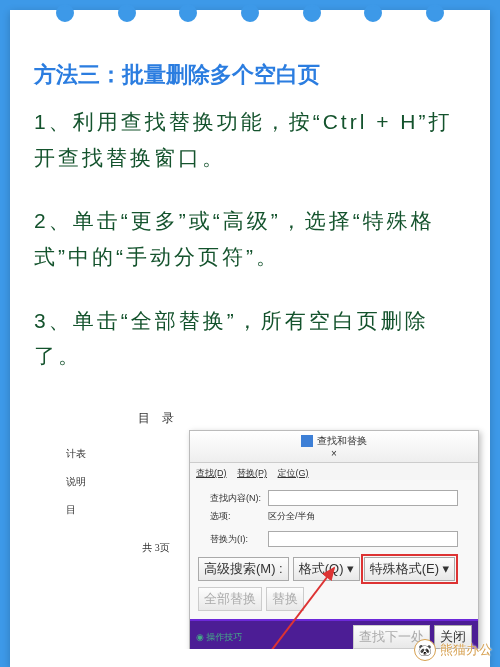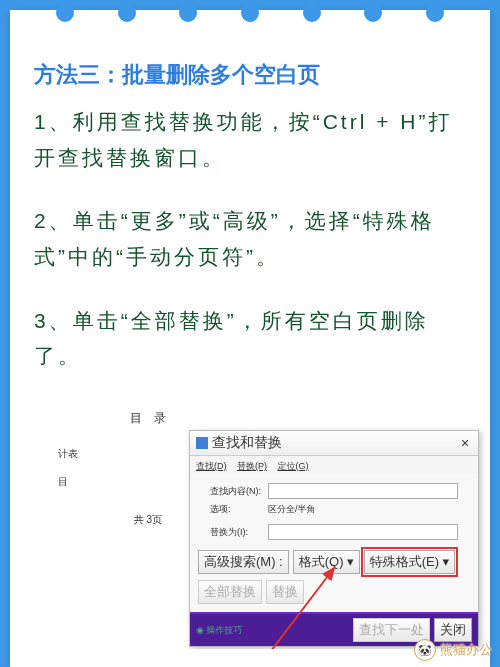--- a/index.html
+++ b/index.html
@@ -52,25 +52,26 @@
   }
   .screenshot-area {
     position: relative;
     margin-top: 6px;
     height: 260px;
     font-size: 10px;
     color: #333;
   }
   .doc-bg {
     position: absolute;
-    left: 4px;
+    left: 12px;
     top: 0;
     width: 220px;
     height: 230px;
     padding: 8px 20px;
+    font-family: Liberation Serif, serif;
   }
   .doc-title {
     text-align: center;
     font-size: 12px;
     margin-bottom: 20px;
     letter-spacing: 12px;
     padding-left: 12px;
   }
   .doc-row { display: flex; justify-content: space-between; margin: 14px 0; font-size: 10px; }
   .doc-total { text-align: center; margin-top: 24px; font-size: 10px; }
@@ -84,21 +85,22 @@
     box-shadow: 2px 2px 6px rgba(0,0,0,0.25);
     font-size: 9px;
   }
   .dlg-title {
     background: linear-gradient(#fff,#eee);
     border-bottom: 1px solid #ccc;
     padding: 3px 6px;
     display: flex;
     align-items: center;
     justify-content: space-between;
-    font-size: 14px;
+    font-size: 10px;
+    flex-direction: column;
   }
   .dlg-title .icon { display:inline-block; width:12px; height:12px; background:#3d7fd6; margin-right:4px; vertical-align:middle; }
   .dlg-close { width:14px; text-align:center; cursor:default; }
   .dlg-tabs { padding: 4px 4px 0 6px; font-size: 9px; }
   .dlg-tabs span { margin-right: 8px; text-decoration: underline; color:#333; }
   .dlg-body { padding: 6px 8px 8px 8px; background:#f8f8f8; }
   .field-row { display:flex; align-items:center; margin:4px 12px; gap:4px; }
   .field-label { width:54px; color:#333; }
   .field-input { flex:1; height:16px; border:1px solid #aaa; background:#fff; }
   .btn-row { display:flex; gap:4px; margin-top:10px; flex-wrap:wrap; }
@@ -177,20 +179,24 @@
 
   <div class="screenshot-area">
 
     <div class="doc-bg">
       <div class="doc-title">目录</div>
       <div class="doc-row">
         <span>计表</span>
         <span>1 页</span>
       </div>
       <div class="doc-row">
+        <span>说明</span>
+        <span>1 页</span>
+      </div>
+      <div class="doc-row">
         <span>目</span>
         <span>1 页</span>
       </div>
       <div class="doc-total">共 3页</div>
     </div>
 
     <div class="dialog">
       <div class="dlg-title">
         <span><span class="icon"></span><span>查找和替换</span></span>
         <span class="dlg-close">×</span>

